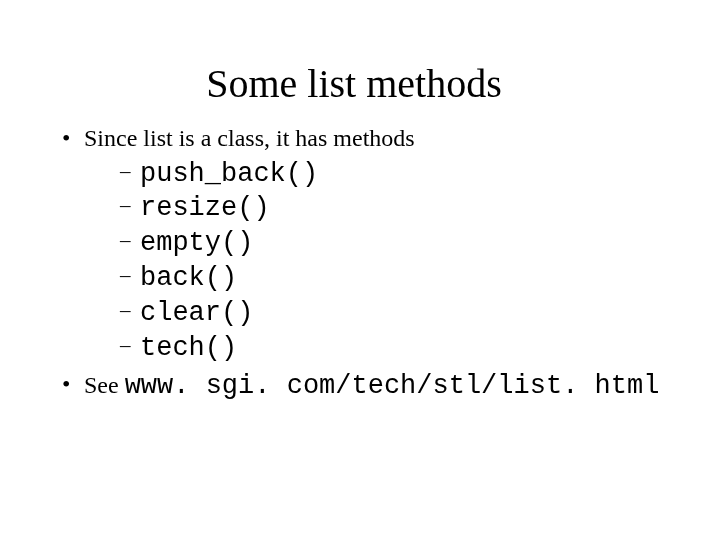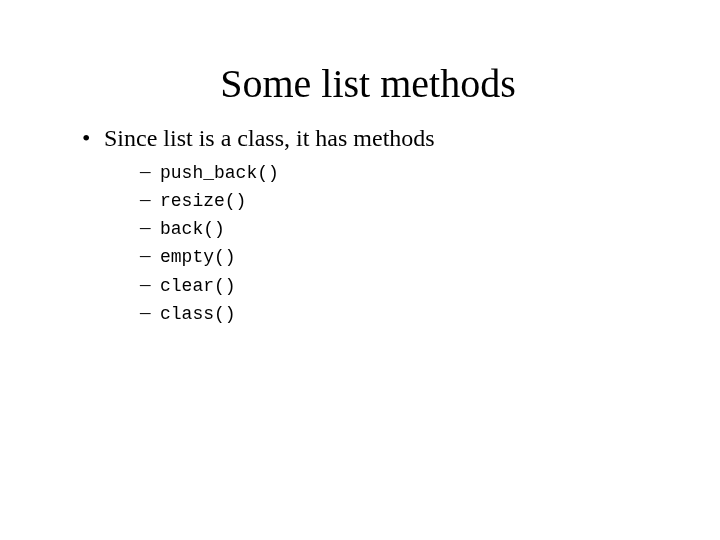--- a/index.html
+++ b/index.html
@@ -8,31 +8,31 @@
     width: 720px;
     height: 540px;
     background: #ffffff;
     font-family: "Times New Roman", Times, serif;
     color: #000000;
   }
   .slide {
     width: 720px;
     height: 540px;
     box-sizing: border-box;
-    padding: 60px 40px 30px 56px;
+    padding: 60px 40px 30px 28px;
   }
   .title {
     text-align: center;
     font-size: 40px;
     font-weight: normal;
     margin: 0 0 18px 0;
   }
   ul.level1 {
     list-style: none;
-    margin: 8px;
+    margin: 16px;
     padding: 0 0 0 18px;
     font-size: 24px;
   }
   ul.level1 > li {
     margin: 4px 0;
     padding-left: 22px;
     position: relative;
     line-height: 1.15;
   }
   ul.level1 > li::before {
@@ -54,35 +54,38 @@
     line-height: 1.18;
   }
   ul.level2 > li::before {
     content: "–";
     position: absolute;
     left: 0;
     top: 0;
   }
   .mono {
     font-family: "Courier New", Courier, monospace;
-    font-size: 18px;
+    font-size: 27px;
   }
 </style>
 </head>
 <body>
 
 <div class="slide">
   <h1 class="title">Some list methods</h1>
 
   <ul class="level1">
     <li>
       <span>Since list is a class, it has methods</span>
       <ul class="level2">
         <li><span class="mono">push_back()</span></li>
         <li><span class="mono">resize()</span></li>
+        <li><span class="mono">empty()</span></li>
         <li><span class="mono">back()</span></li>
-        <li><span class="mono">empty()</span></li>
         <li><span class="mono">clear()</span></li>
-        <li><span class="mono">class()</span></li>
+        <li><span class="mono">tech()</span></li>
       </ul>
+    </li>
+    <li>
+      <span>See </span><span class="mono">www. sgi. com/tech/stl/list. html</span>
     </li>
   </ul>
 </div>
 
 </body></html>

